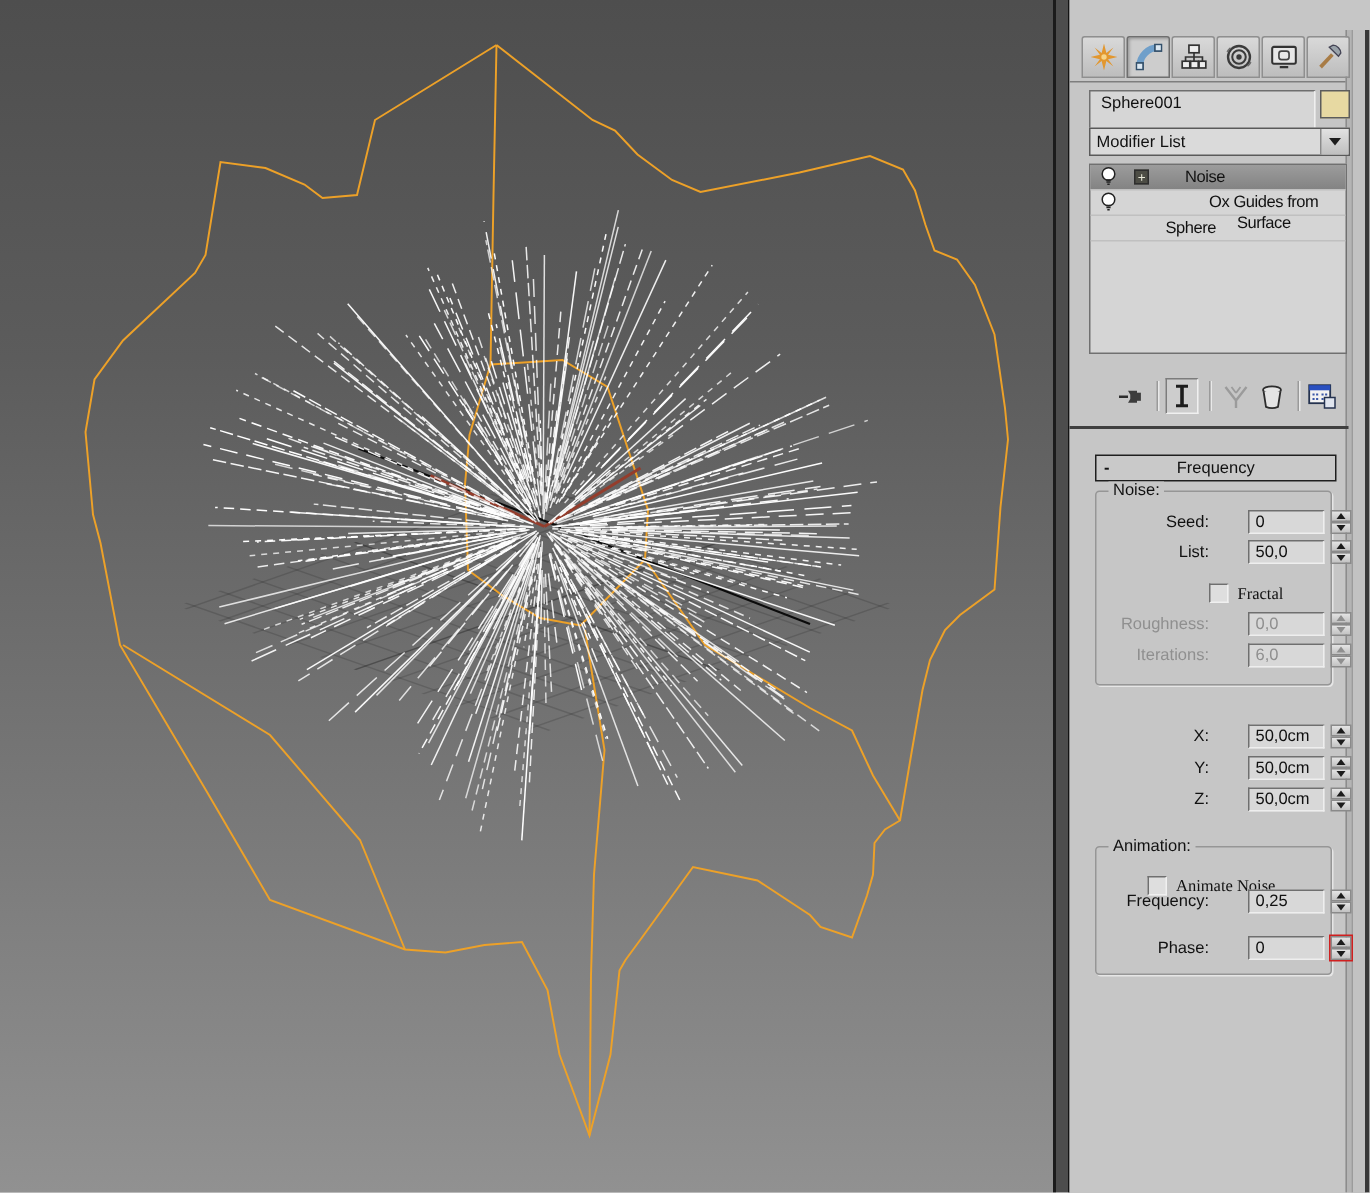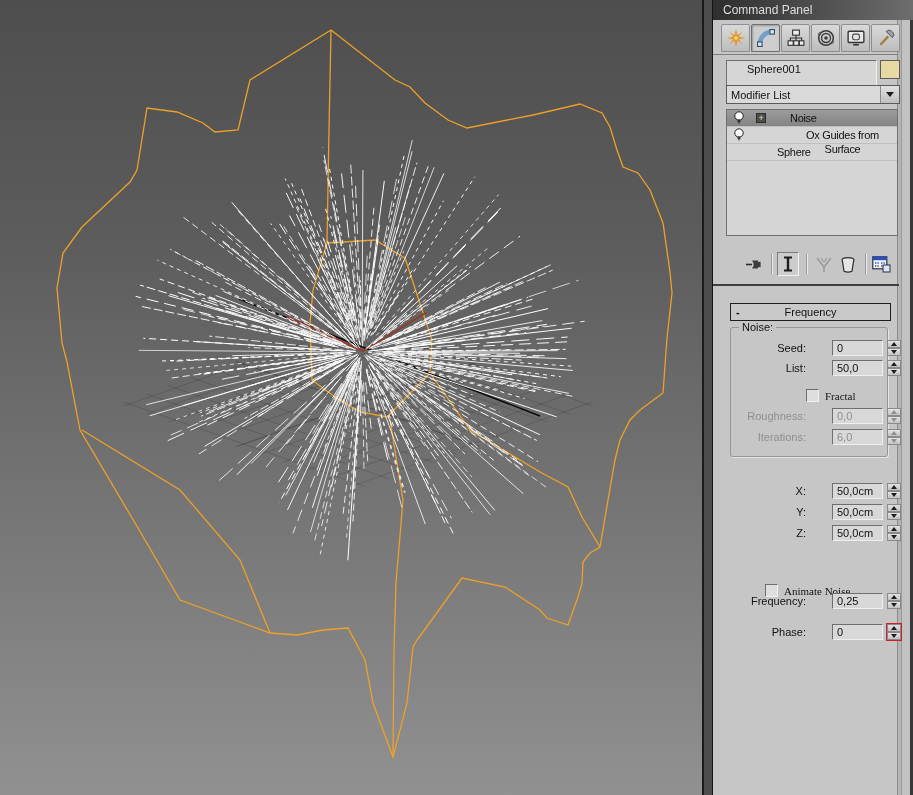--- a/index.html
+++ b/index.html
@@ -40,21 +40,21 @@
     width:29px;height:28px;box-sizing:border-box;background:linear-gradient(#d9d9d9,#bdbdbd);
     border:1px solid #8f8f8f;border-radius:2px 2px 0 0;
     display:flex;align-items:center;justify-content:center;
   }
   .cp-tab.active{background:#cdcdcd;border-color:#6f6f6f;box-shadow:inset 1px 1px 2px rgba(0,0,0,.25);}
   #tab-underline{position:absolute;left:0;top:54px;width:184px;height:1px;background:#7e7e7e;}
   
   .sunken{
     background:#d6d6d6;border:1px solid;border-color:#6f6f6f #efefef #efefef #6f6f6f;box-sizing:border-box;
   }
-  #object-name{position:absolute;left:13px;top:60px;width:151px;height:37px;line-height:17px;padding-left:20px;}
+  #object-name{position:absolute;left:13px;top:60px;width:151px;height:37px;line-height:17px;padding-left:7px;}
   #object-color{position:absolute;left:167px;top:60px;width:20px;height:19px;border:1px solid #5c5c5c;box-sizing:border-box;}
   
   #modifier-combo{position:absolute;left:13px;top:85px;width:174px;height:19px;border:1px solid #5a5a5a;background:#dadada;box-sizing:border-box;}
   #modifier-combo .txt{position:absolute;left:4px;top:1px;line-height:16px;}
   #modifier-combo .btn{
     position:absolute;right:0;top:0;width:18px;height:17px;background:linear-gradient(#e2e2e2,#bfbfbf);
     border-left:1px solid #8a8a8a;display:flex;align-items:center;justify-content:center;
   }
   .tri-down{width:0;height:0;border-left:4px solid transparent;border-right:4px solid transparent;border-top:5px solid #1c1c1c;}
   
@@ -437,23 +437,20 @@
         <line x1="348.28096828209397" y1="352.6703531425558" x2="171.2827826435989" y2="361.3190167224049" stroke="#ffffff" stroke-width="1" stroke-opacity="0.9734354753978551" stroke-dasharray="7 4"></line>
         <line x1="371.788623061555" y1="354.06064805913115" x2="573.1032209478384" y2="396.4403099176434" stroke="#ffffff" stroke-width="1" stroke-opacity="0.8159280955791474" stroke-dasharray="7 4"></line>
         <line x1="374.1221434096341" y1="351.91286198100477" x2="557.8524885342362" y2="350.5921468432231" stroke="#ffffff" stroke-width="1" stroke-opacity="0.8180666656233371"></line>
       </g>
     </svg>
 </div>
 <div id="splitter"></div>
 
 <div id="panel">
 
-  <div id="panel-titlebar">
-    <span>Command Panel</span>
-  </div>
 
   <div id="panel-edge">
     <span class="inner"></span>
     <span class="dark"></span>
   </div>
 
   <div id="tab-row">
     <div class="cp-tab">
       <svg width="18" height="18" viewBox="0 0 16 16">
         <path d="M8 0 L9.4 5.6 L13.6 2.4 L10.4 6.6 L16 8 L10.4 9.4 L13.6 13.6 L9.4 10.4 L8 16 L6.6 10.4 L2.4 13.6 L5.6 9.4 L0 8 L5.6 6.6 L2.4 2.4 L6.6 5.6 Z" fill="#e2972f"></path>
@@ -627,20 +624,23 @@
   </div>
   <div class="frow" style="left:27px;top:525px;width:150px">
     <span class="flabel" style="right:84px">Z:</span>
     <span class="fval" style="left:92px">50,0cm</span>
     <span class="spinner" style="left:147px">
         <span class="sp up"></span>
         <span class="sp dn"></span>
       </span>
   </div>
 
+  <div class="group" style="top:564px;height:84px">
+    <span class="legend">Animation:</span>
+  </div>
   <span class="checkbox" style="left:52px;top:584px"></span>
   <span class="cb-label" style="position:absolute;left:71px;top:584px">Animate Noise</span>
   <div class="frow" style="left:27px;top:593px;width:150px">
     <span class="flabel" style="right:84px">Frequency:</span>
     <span class="fval" style="left:92px">0,25</span>
     <span class="spinner" style="left:147px">
         <span class="sp up"></span>
         <span class="sp dn"></span>
       </span>
   </div>

